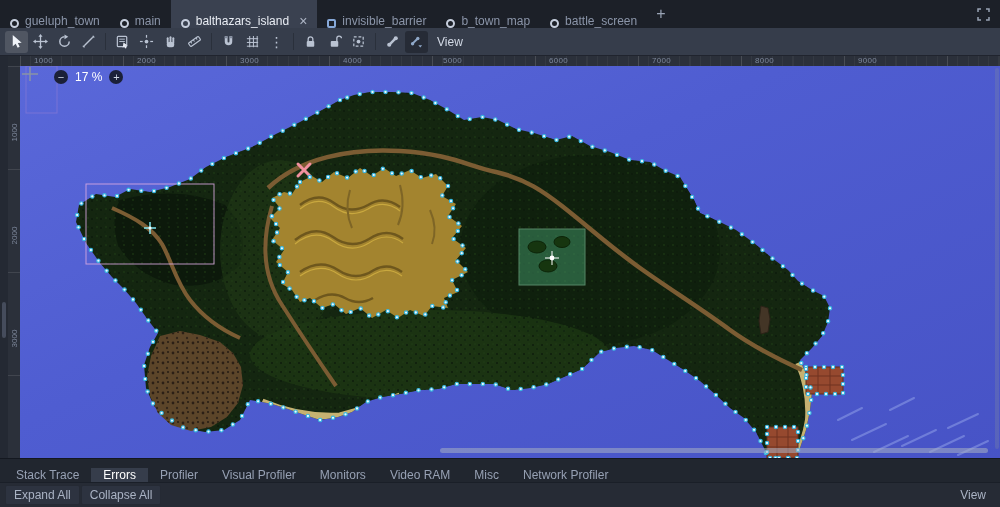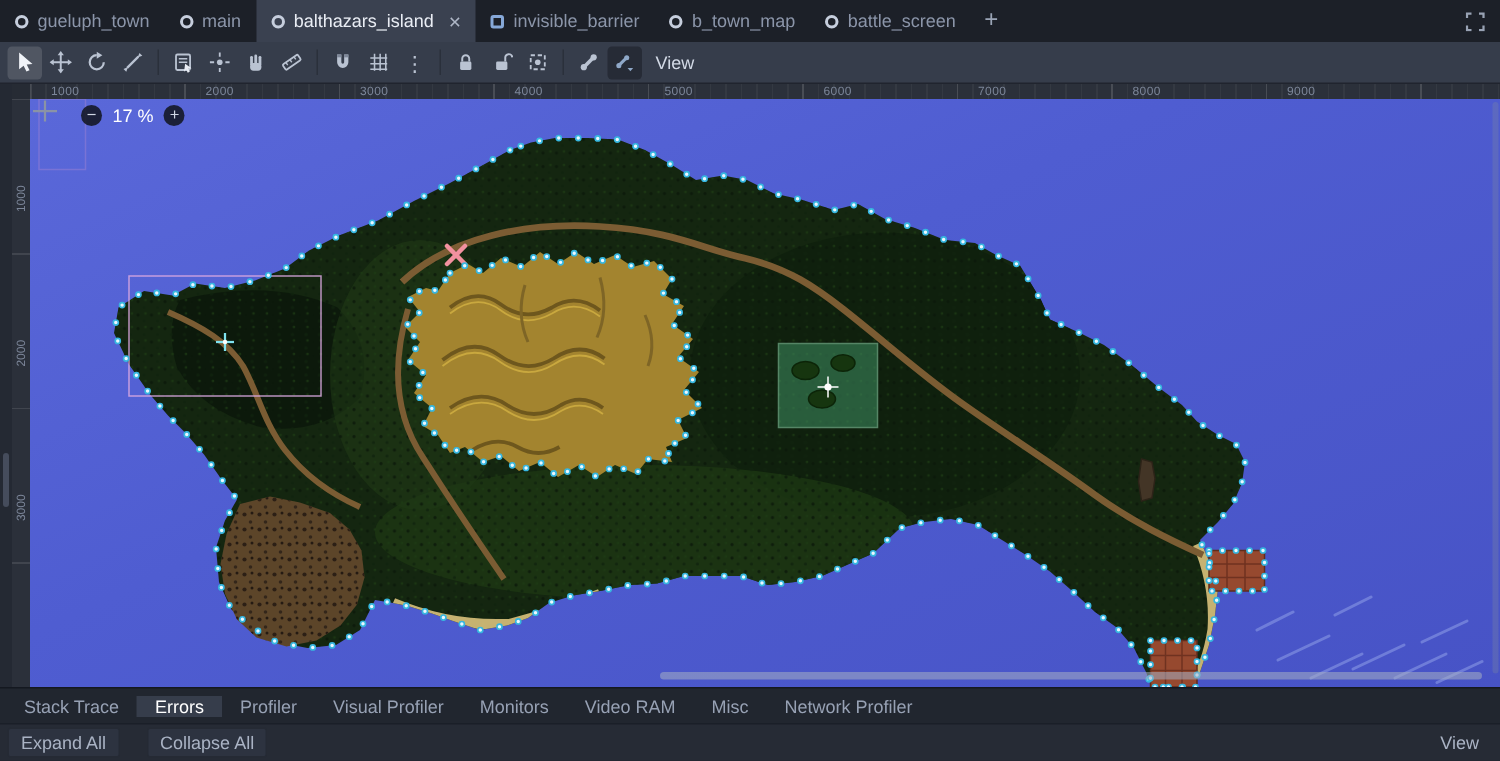--- a/index.html
+++ b/index.html
@@ -2,21 +2,21 @@
 <html><head>
 <meta charset="utf-8">
 <style>
   *{margin:0;padding:0;box-sizing:border-box}
   html,body{width:1000px;height:507px;overflow:hidden}
   body{font-family:"Liberation Sans",sans-serif;background:#20242e}
   #app{position:relative;width:1000px;height:507px;background:#20242e}
 
   
   .tabbar{position:absolute;top:0;left:0;right:0;height:28px;background:#1c2028;display:flex;align-items:stretch}
-  .tab{display:flex;align-items:center;gap:6px;padding:0 10px;font-size:12px;color:#8b95a9;cursor:pointer;white-space:nowrap}
+  .tab{display:flex;align-items:flex-end;gap:6px;padding:0 10px;font-size:12px;color:#8b95a9;cursor:pointer;white-space:nowrap}
   .tab.active{background:#3a4150;color:#e9edf4}
   .tab .close{color:#aeb6c6;font-size:14px;margin-left:4px;line-height:1}
   .icon-ring{width:9px;height:9px;border:2px solid #c6cedd;border-radius:50%;flex:0 0 auto}
   .icon-body{width:10px;height:10px;border-radius:50%;background:#d4703e;border:1px solid #8a4424;flex:0 0 auto}
   .icon-barrier{width:9px;height:9px;border:2px solid #86a8d8;border-radius:2px;flex:0 0 auto}
   .tab-add{display:flex;align-items:center;padding:0 9px;color:#9aa4b6;font-size:16px;cursor:pointer}
   .tabbar-right{margin-left:auto;display:flex;align-items:center;padding-right:10px}
 
   
   .toolbar{position:absolute;top:28px;left:0;right:0;height:28px;background:#363d4b;border-bottom:1px solid #20242e;display:flex;align-items:center;gap:1px;padding:0 5px}
@@ -43,24 +43,24 @@
     background:linear-gradient(155deg,#5a68d9 0%,#4f5dd1 42%,#4753c6 100%)}
   .viewport svg{position:absolute;left:0;top:0;width:980px;height:392px}
   .sel-dots circle{fill:#ecf8ff;stroke:#36b7e0;stroke-width:1.1px}
   .zoom-widget{position:absolute;left:34px;top:4px;display:flex;align-items:center;gap:7px;z-index:5}
   .zoom-btn{width:14px;height:14px;border-radius:50%;background:rgba(16,20,28,.85);color:#d0d7e4;border:none;font-size:11px;line-height:13px;text-align:center;cursor:pointer;padding:0}
   .zoom-value{font-size:12px;color:#ffffff}
   .hscroll{position:absolute;left:420px;top:382px;width:548px;height:5px;border-radius:3px;background:rgba(165,175,195,.55);z-index:4}
   .vscroll{position:absolute;right:1px;top:2px;bottom:10px;width:4px;border-radius:2px;background:rgba(130,140,160,.30);z-index:4}
 
   
-  .bottom-tabs{position:absolute;left:0;right:0;top:458px;height:24px;background:#21262f;border-top:1px solid #141820;display:flex;align-items:center;padding-left:4px}
+  .bottom-tabs{position:absolute;left:0;right:0;top:458px;height:24px;background:#21262f;border-top:1px solid #141820;display:flex;align-items:flex-end;padding-left:4px}
   .btab{display:flex;align-items:center;padding:0 12px;font-size:12px;color:#97a1b4;cursor:pointer;white-space:nowrap}
   .btab.active{background:#363d4b;color:#ffffff}
-  .bottom-bar{position:absolute;left:0;right:0;top:482px;height:25px;background:#262b35;border-top:1px solid #1a1f28;display:flex;align-items:center;gap:18px;padding:0 5px}
+  .bottom-bar{position:absolute;left:0;right:0;top:482px;height:25px;background:#262b35;border-top:1px solid #1a1f28;display:flex;align-items:center;gap:1px;padding:0 5px}
   .bbtn{font-size:12px;color:#aab3c4;background:#2d3340;border:1px solid #252a34;border-radius:2px;padding:2px 8px;cursor:pointer}
   .bbtn.plain{background:transparent;border-color:transparent}
   .clear-btn{margin-left:auto}
 </style>
 </head>
 <body>
 
 <div id="app">
 
   <div class="tabbar">

